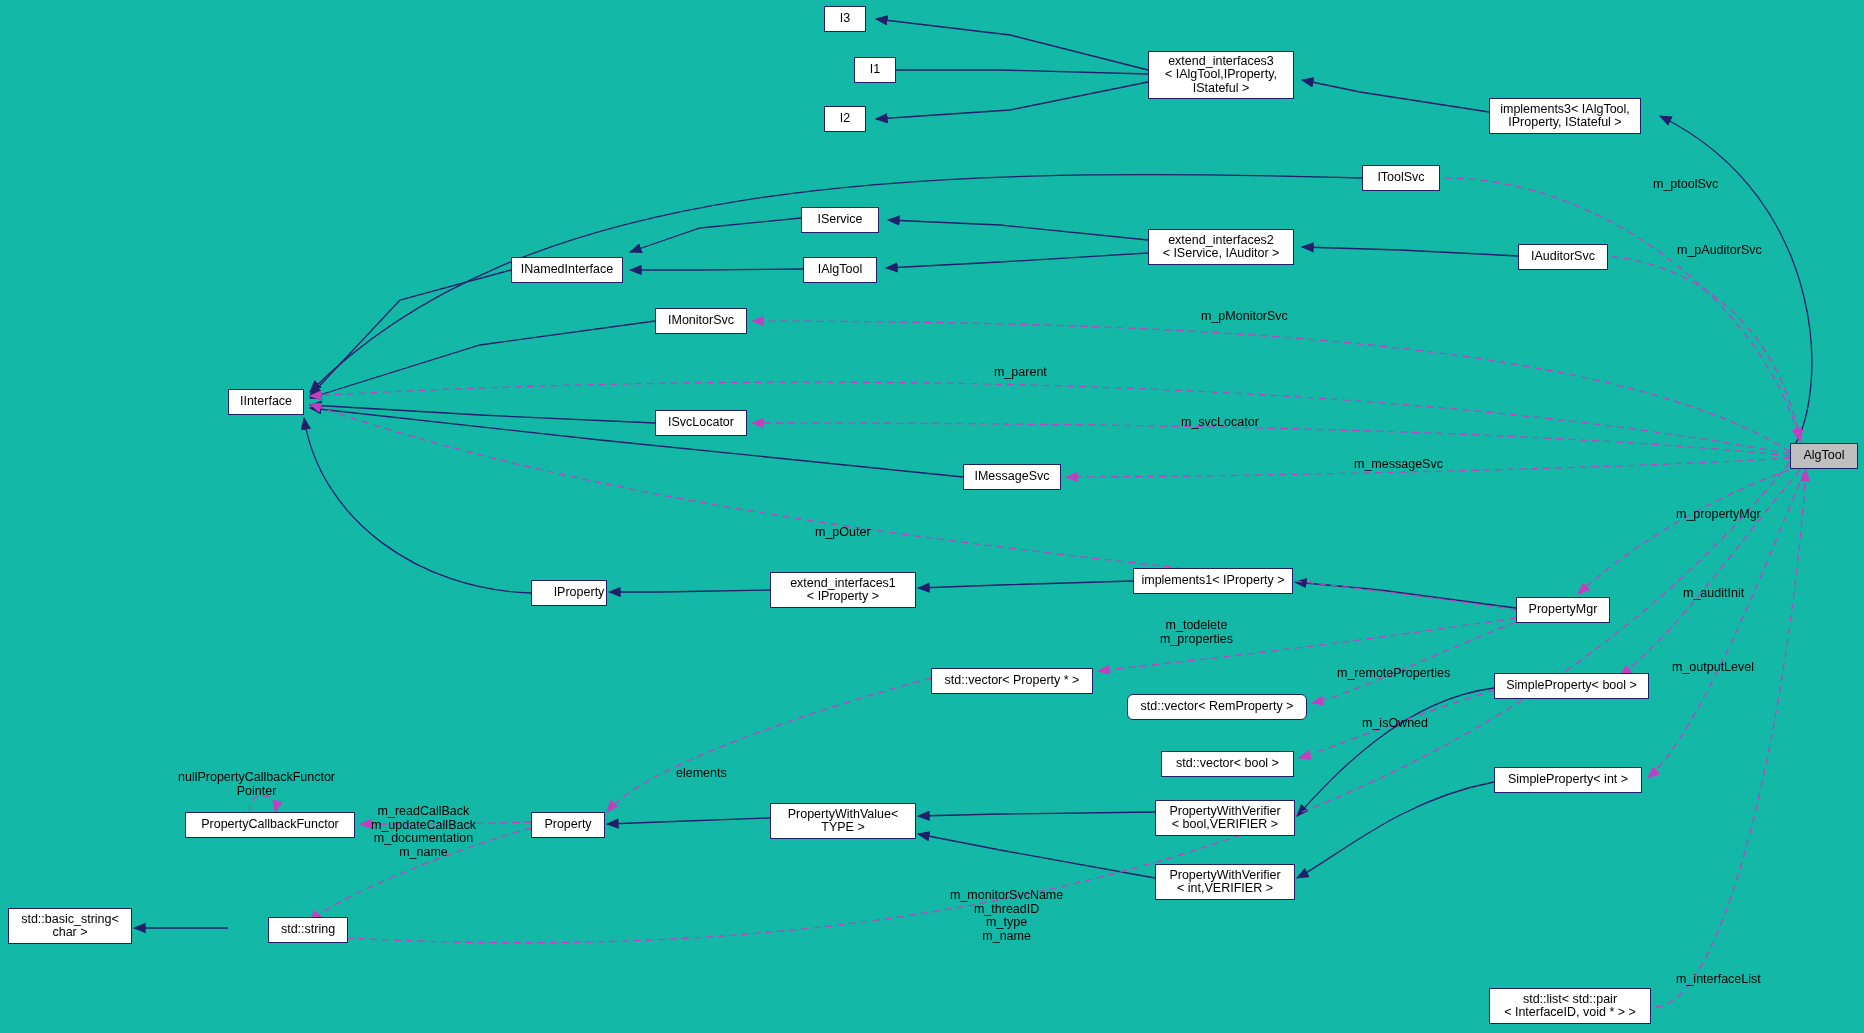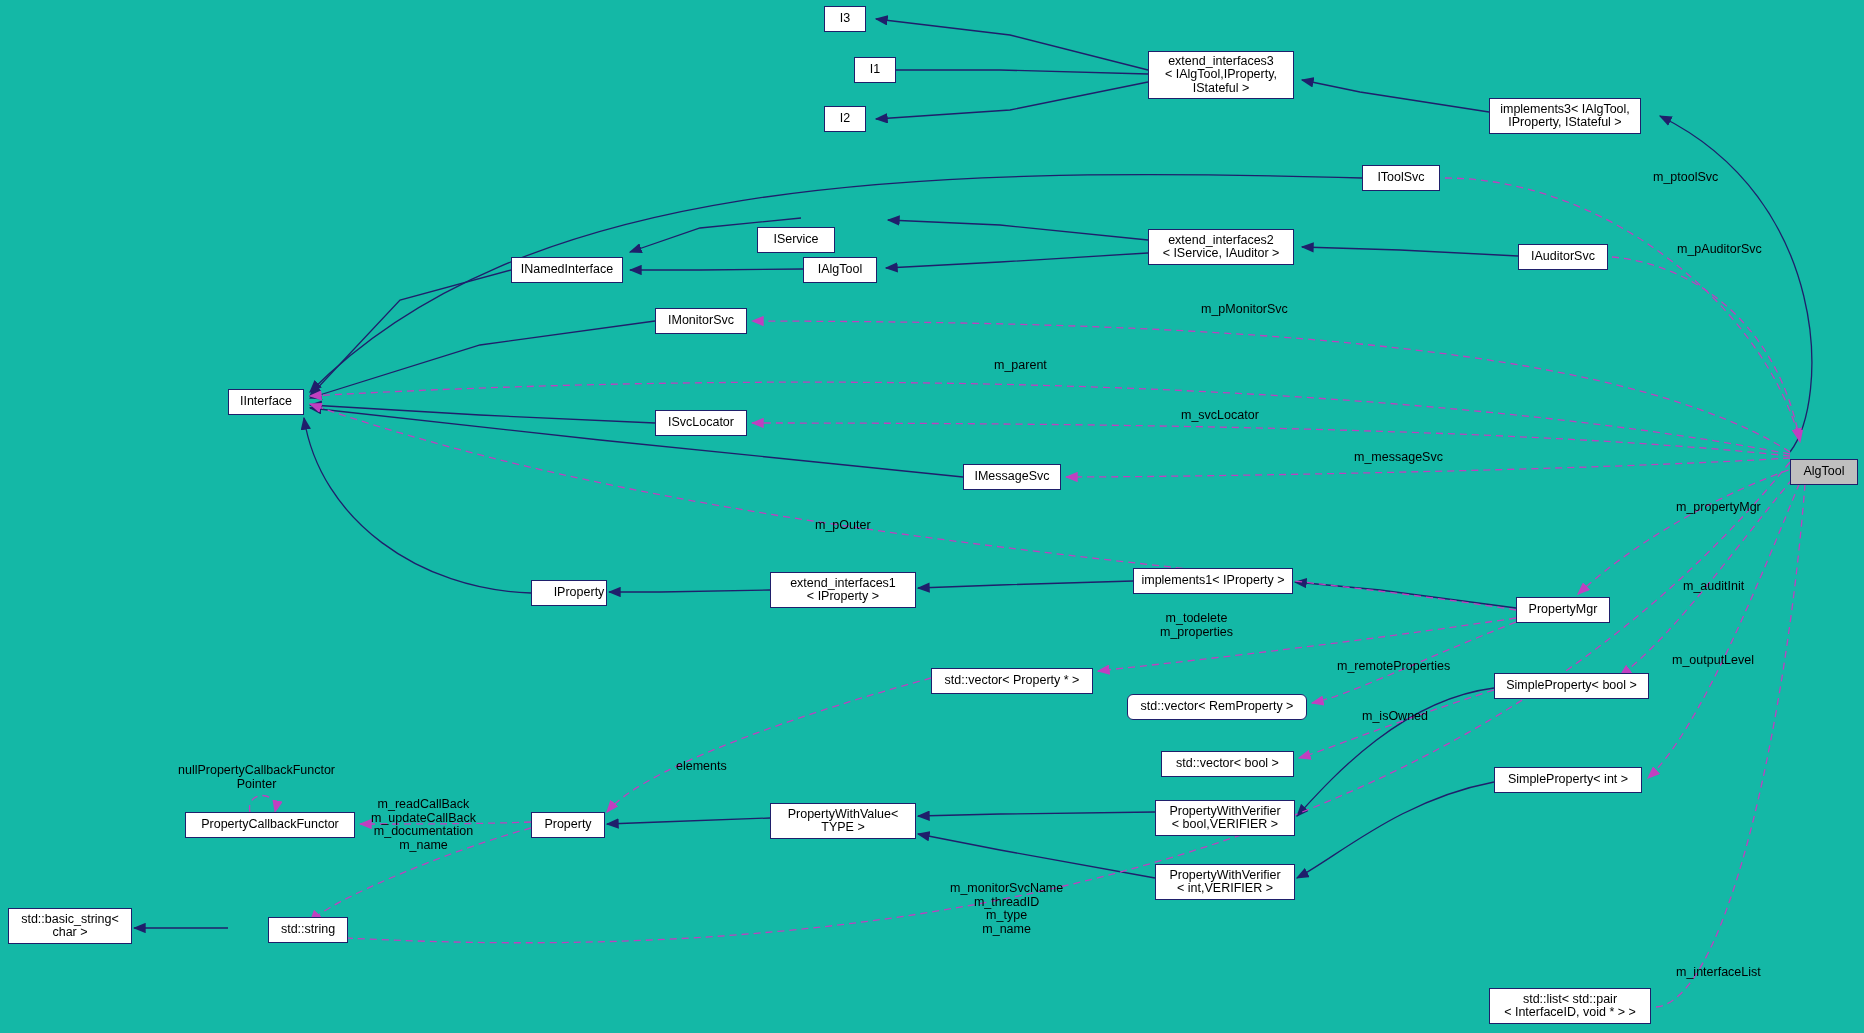--- a/index.html
+++ b/index.html
@@ -43,20 +43,21 @@
     border-color: #1f1f6b;
   }
   .edge-label {
     position: absolute;
     font-size: 12.5px;
     line-height: 13.5px;
     color: #000000;
     white-space: pre;
     text-align: center;
     background: transparent;
+    margin-top: 7px;
   }
 </style>
 </head>
 <body>
 
 <div id="canvas">
 
   <svg class="edges" viewBox="0 0 1864 1033">
     <defs>
       <marker id="arrInherit" markerWidth="10" markerHeight="8" refX="9" refY="4" orient="auto">
@@ -162,31 +163,31 @@
 
   <div class="node" style="left:824px;top:6px;width:42px;height:26px;">I3</div>
   <div class="node" style="left:824px;top:57px;width:42px;height:26px;margin-left:30px;">I1</div>
   <div class="node" style="left:824px;top:106px;width:42px;height:26px;">I2</div>
   <div class="node" style="left:1148px;top:51px;width:146px;height:48px;">extend_interfaces3
 &lt; IAlgTool,IProperty,
 IStateful &gt;</div>
   <div class="node" style="left:1489px;top:98px;width:152px;height:36px;">implements3&lt; IAlgTool,
 IProperty, IStateful &gt;</div>
   <div class="node" style="left:1362px;top:165px;width:78px;height:26px;">IToolSvc</div>
-  <div class="node" style="left:757px;top:207px;width:78px;height:26px;margin-top:20px;">IService</div>
+  <div class="node" style="left:801px;top:207px;width:78px;height:26px;">IService</div>
   <div class="node" style="left:511px;top:257px;width:112px;height:26px;">INamedInterface</div>
   <div class="node" style="left:803px;top:257px;width:74px;height:26px;">IAlgTool</div>
   <div class="node" style="left:1148px;top:229px;width:146px;height:36px;">extend_interfaces2
 &lt; IService, IAuditor &gt;</div>
   <div class="node" style="left:1518px;top:244px;width:90px;height:26px;">IAuditorSvc</div>
   <div class="node" style="left:655px;top:308px;width:92px;height:26px;">IMonitorSvc</div>
   <div class="node" style="left:228px;top:389px;width:76px;height:26px;">IInterface</div>
   <div class="node" style="left:655px;top:410px;width:92px;height:26px;">ISvcLocator</div>
   <div class="node" style="left:963px;top:464px;width:98px;height:26px;">IMessageSvc</div>
-  <div class="node gray" style="left:1790px;top:443px;width:68px;height:26px;margin-top:16px;">AlgTool</div>
+  <div class="node gray" style="left:1790px;top:443px;width:68px;height:26px;">AlgTool</div>
   <div class="node" style="left:531px;top:580px;width:76px;height:26px;padding-left:24px;">IProperty</div>
   <div class="node" style="left:770px;top:572px;width:146px;height:36px;">extend_interfaces1
 &lt; IProperty &gt;</div>
   <div class="node" style="left:1133px;top:568px;width:160px;height:26px;">implements1&lt; IProperty &gt;</div>
   <div class="node" style="left:1516px;top:597px;width:94px;height:26px;">PropertyMgr</div>
   <div class="node" style="left:931px;top:668px;width:162px;height:26px;">std::vector&lt; Property * &gt;</div>
   <div class="node" style="left:1127px;top:694px;width:180px;height:26px;border-radius:6px;">std::vector&lt; RemProperty &gt;</div>
   <div class="node" style="left:1494px;top:673px;width:155px;height:26px;">SimpleProperty&lt; bool &gt;</div>
   <div class="node" style="left:1161px;top:751px;width:133px;height:26px;">std::vector&lt; bool &gt;</div>
   <div class="node" style="left:1494px;top:767px;width:148px;height:26px;">SimpleProperty&lt; int &gt;</div>
@@ -198,21 +199,21 @@
 &lt; bool,VERIFIER &gt;</div>
   <div class="node" style="left:1155px;top:864px;width:140px;height:36px;">PropertyWithVerifier
 &lt; int,VERIFIER &gt;</div>
   <div class="node" style="left:8px;top:908px;width:124px;height:36px;">std::basic_string&lt;
 char &gt;</div>
   <div class="node" style="left:232px;top:917px;width:80px;height:26px;margin-left:36px;">std::string</div>
   <div class="node" style="left:1489px;top:988px;width:162px;height:36px;">std::list&lt; std::pair
 &lt; InterfaceID, void * &gt; &gt;</div>
 
   <div class="edge-label" style="left:1653px;top:171px;">m_ptoolSvc</div>
-  <div class="edge-label" style="left:1677px;top:243px;">m_pAuditorSvc</div>
+  <div class="edge-label" style="left:1677px;top:237px;">m_pAuditorSvc</div>
   <div class="edge-label" style="left:1168px;top:303px;padding-left:33px;">m_pMonitorSvc</div>
   <div class="edge-label" style="left:994px;top:359px;">m_parent</div>
   <div class="edge-label" style="left:1181px;top:409px;">m_svcLocator</div>
   <div class="edge-label" style="left:1354px;top:451px;">m_messageSvc</div>
   <div class="edge-label" style="left:1676px;top:501px;">m_propertyMgr</div>
   <div class="edge-label" style="left:815px;top:519px;">m_pOuter</div>
   <div class="edge-label" style="left:1683px;top:580px;">m_auditInit</div>
   <div class="edge-label" style="left:1160px;top:612px;text-align:center;">m_todelete
 m_properties</div>
   <div class="edge-label" style="left:1313px;top:660px;padding-left:24px;">m_remoteProperties</div>

